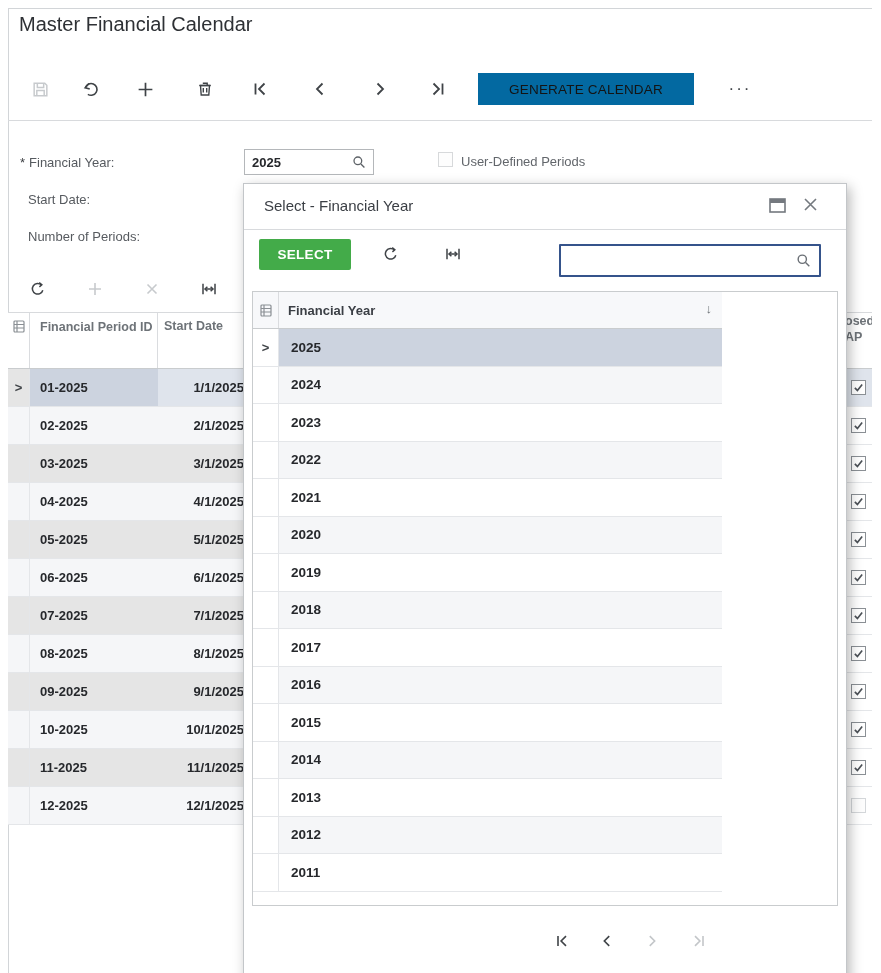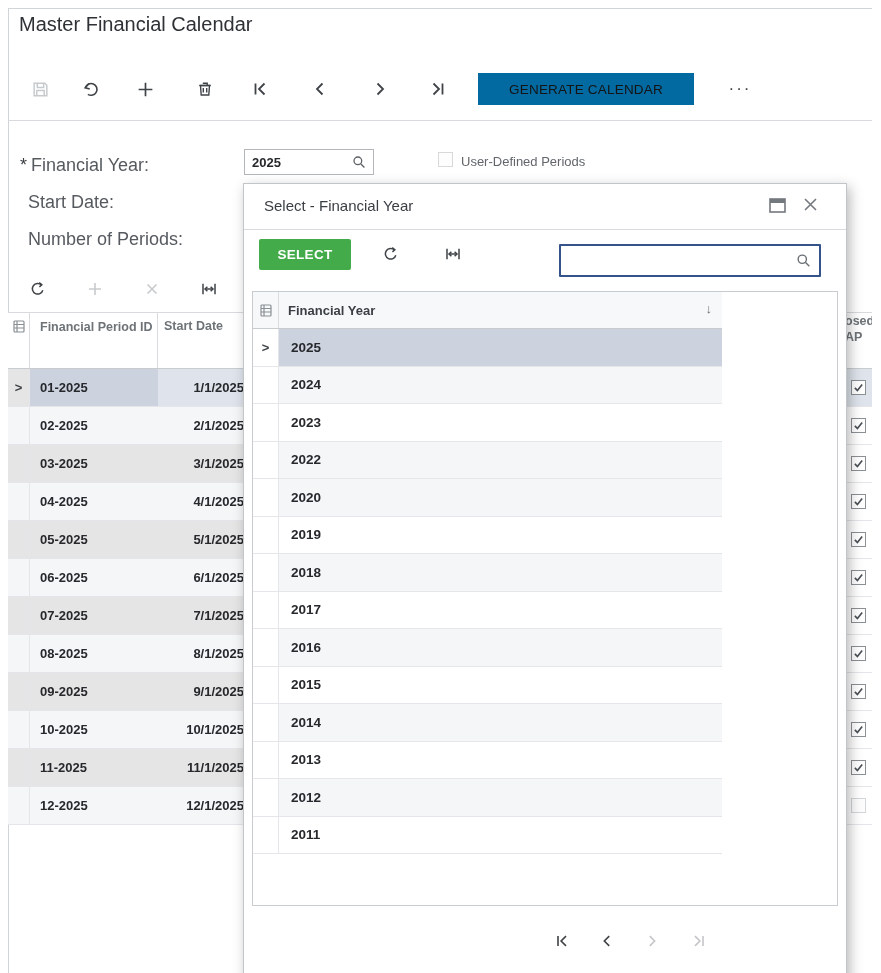--- a/index.html
+++ b/index.html
@@ -16,21 +16,21 @@
   .icon-gray  svg{stroke:#c7cacd;}
   .gen-btn{position:absolute;left:478px;top:73px;width:216px;height:32px;background:#0369a1;
            color:#141414;font-size:13.5px;font-weight:400;display:flex;align-items:center;
            justify-content:center;letter-spacing:.2px;border:none;cursor:pointer;
            font-family:"Liberation Sans",sans-serif;}
   .more-btn{position:absolute;left:720px;top:72px;width:40px;height:34px;border:none;background:none;
             font-size:17px;letter-spacing:2px;color:#3f4347;cursor:pointer;}
   .divider{position:absolute;left:8px;top:120px;width:869px;height:1px;background:#d8dadd;}
 
   
-  .form-label{position:absolute;left:28px;font-size:18px;color:#565a5f;}
+  .form-label{position:absolute;left:28px;font-size:13px;color:#565a5f;}
   .req-star{color:#3a3d41;margin-right:4px;}
   .fy-field{position:absolute;left:244px;top:149px;width:130px;height:26px;border:1px solid #b4b7ba;
             box-sizing:border-box;background:#fff;display:flex;align-items:center;cursor:text;}
   .fy-field .val{flex:1;padding-left:7px;font-size:13px;font-weight:600;color:#26282c;}
   .fy-field .mag{margin-right:7px;display:flex;}
   .ud-check{position:absolute;left:438px;top:152px;width:15px;height:15px;border:1px solid #d7d9db;
             background:#fdfdfd;box-sizing:border-box;}
   .ud-label{position:absolute;left:461px;top:154px;font-size:13px;color:#62666b;}
 
   
@@ -439,20 +439,24 @@
           <div class="cy">2024</div>
         </div>
       <div class="pg-row">
           <div class="sel"></div>
           <div class="cy">2023</div>
         </div>
       <div class="pg-row stripe">
           <div class="sel"></div>
           <div class="cy">2022</div>
         </div>
+      <div class="pg-row">
+          <div class="sel"></div>
+          <div class="cy">2021</div>
+        </div>
       <div class="pg-row stripe">
           <div class="sel"></div>
           <div class="cy">2020</div>
         </div>
       <div class="pg-row">
           <div class="sel"></div>
           <div class="cy">2019</div>
         </div>
       <div class="pg-row stripe">
           <div class="sel"></div>

